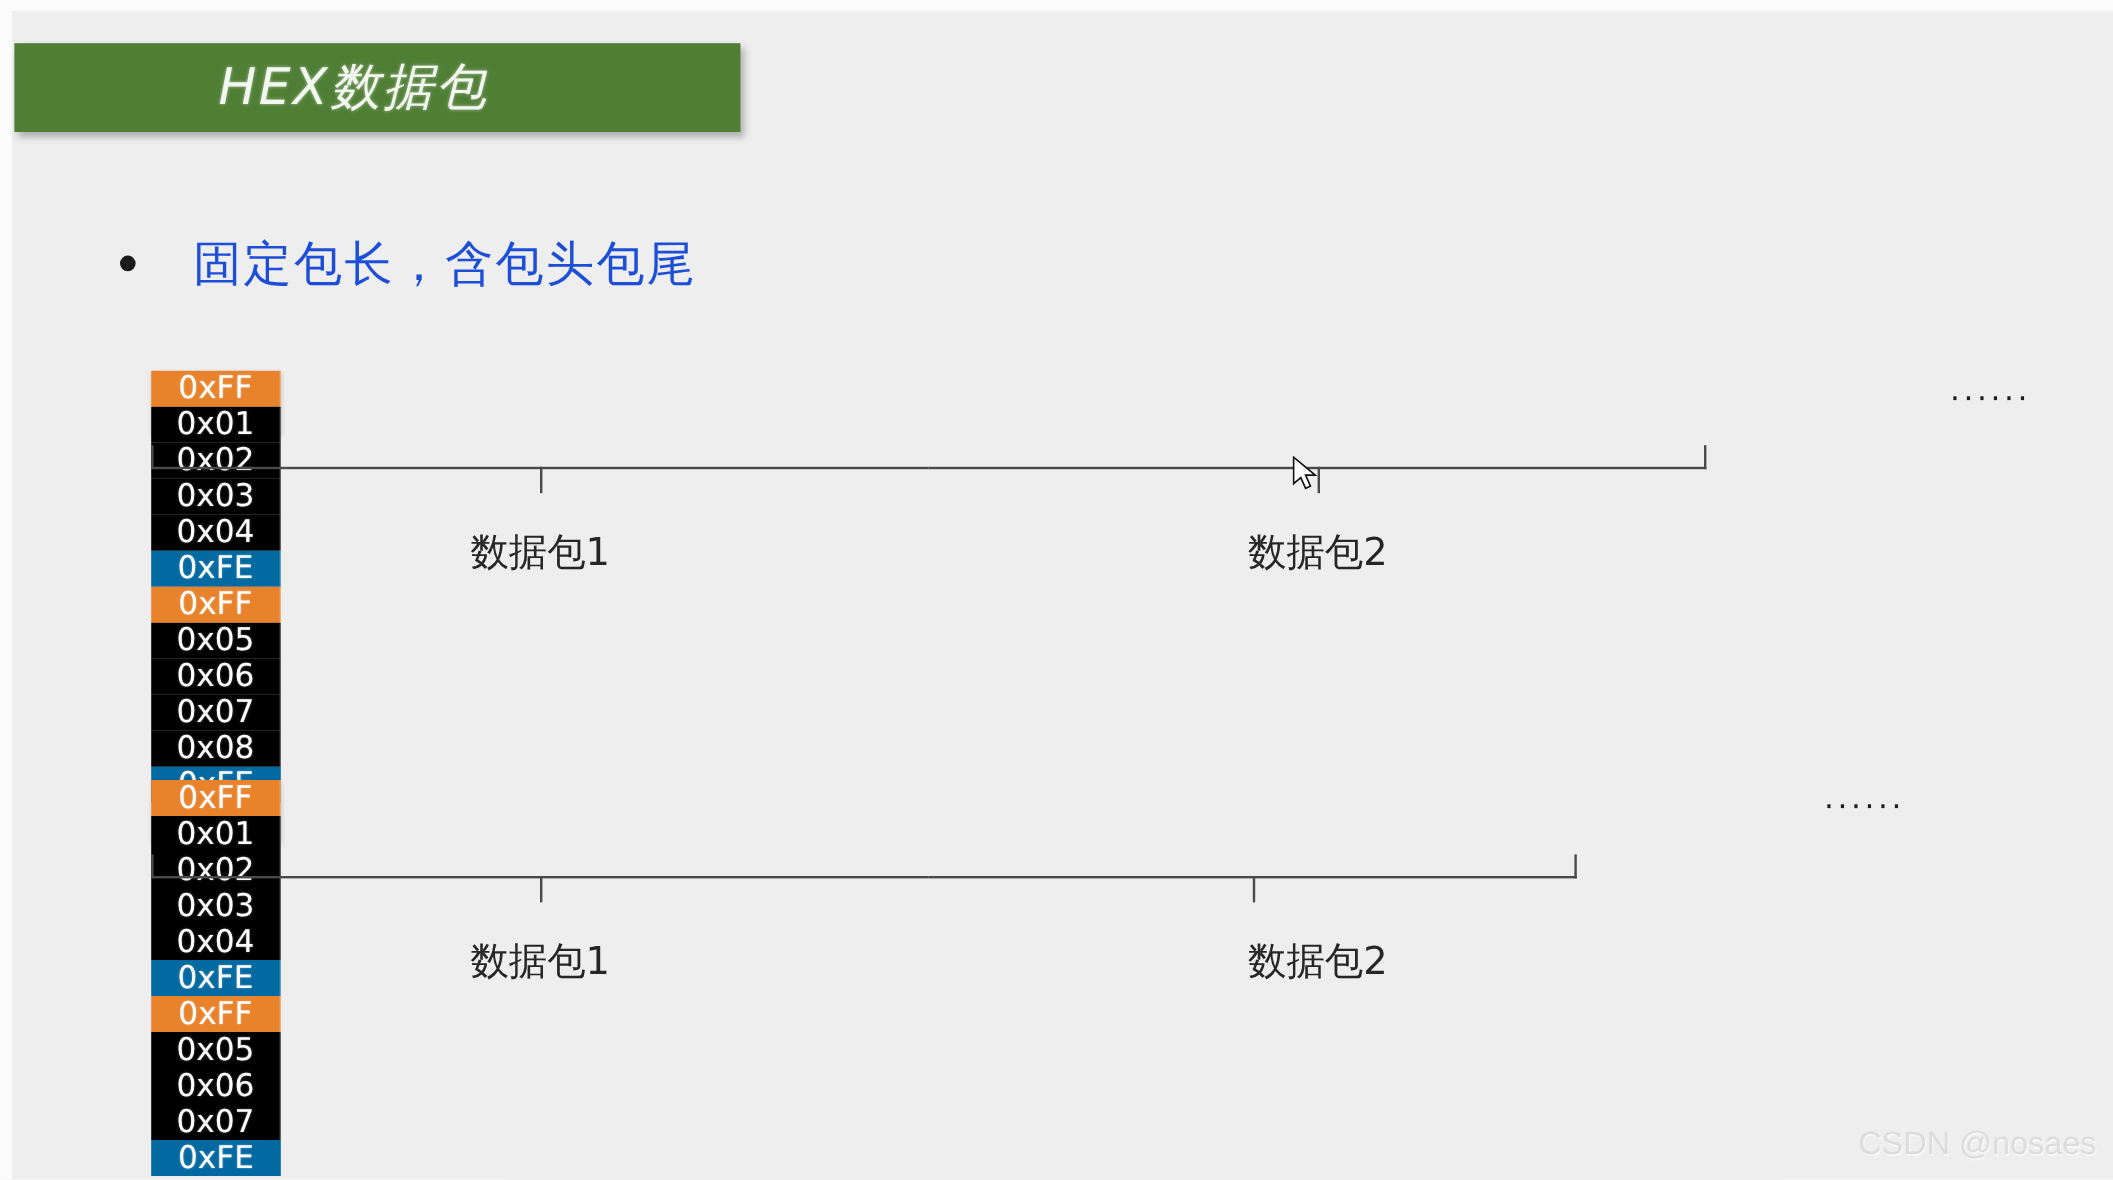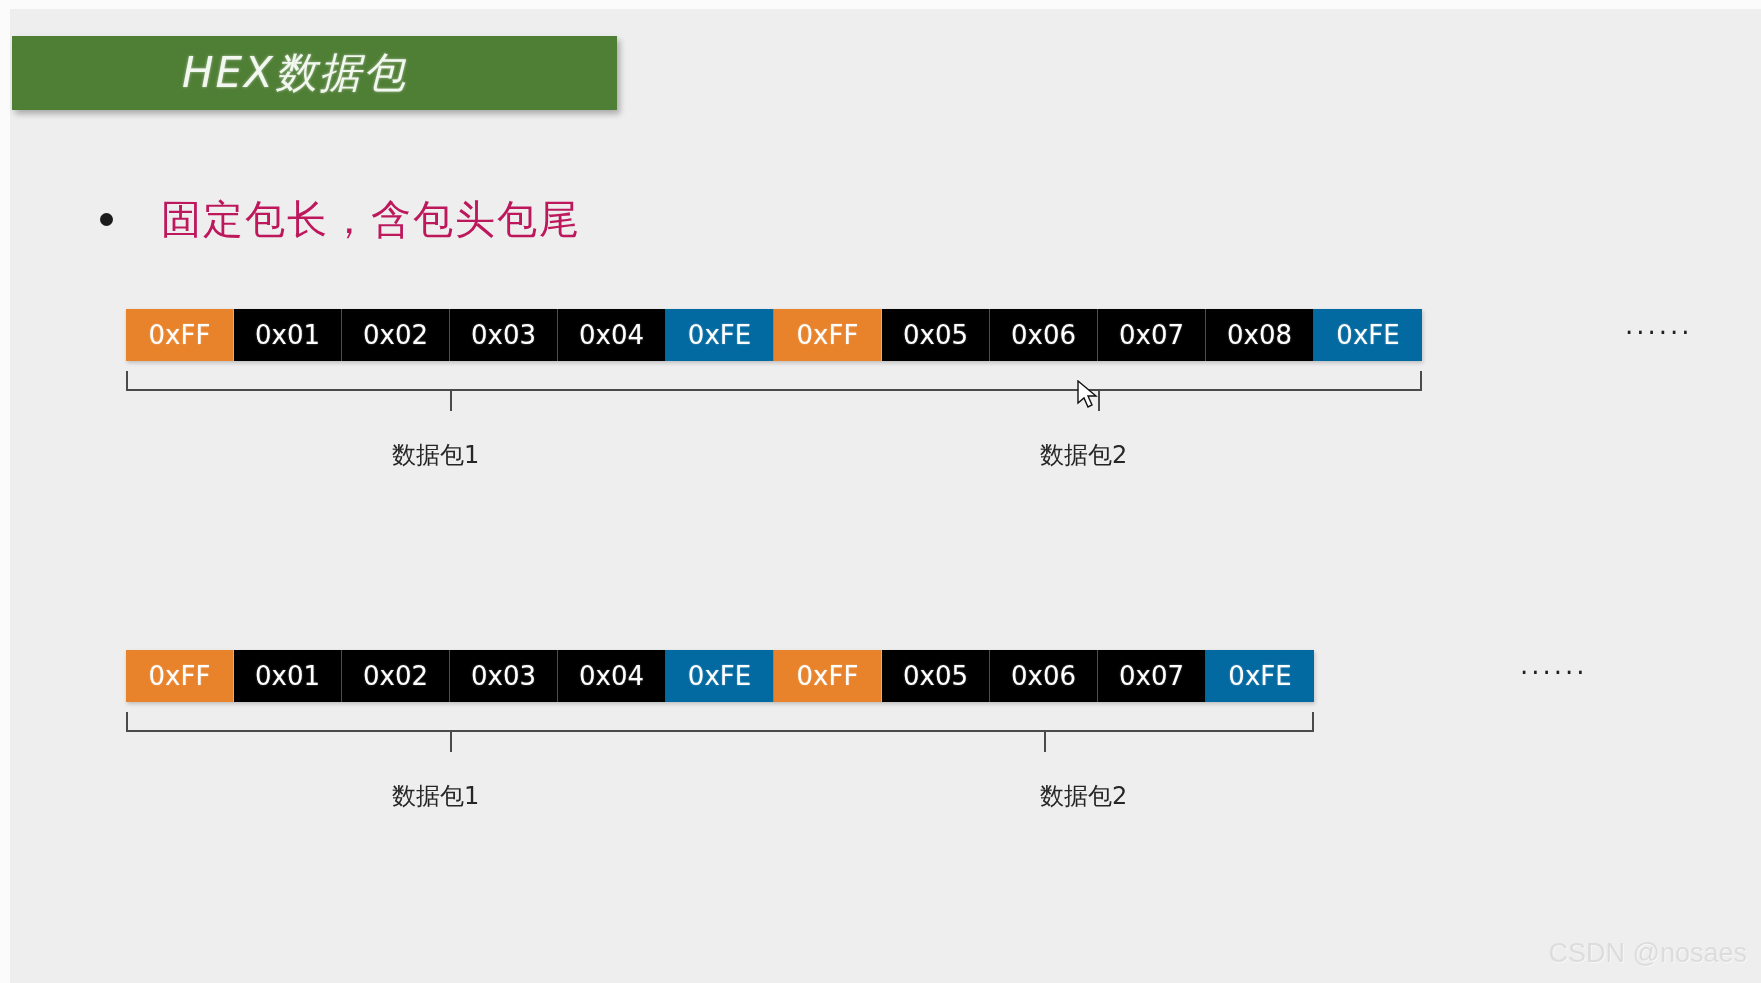--- a/index.html
+++ b/index.html
@@ -69,33 +69,34 @@
   .bullet-dot {
     width: 13px;
     height: 13px;
     border-radius: 50%;
     background: #1b1b1b;
     margin-right: 48px;
     flex: 0 0 auto;
   }
   .bullet-text {
     font-size: 40px;
-    color: #be185d;
+    color: #1d4ed8;
     font-family: "DejaVu Sans", "Liberation Sans", sans-serif;
     letter-spacing: 2px;
   }
   #bullet-1 { left: 100px; top: 192px; }
   #bullet-2 { left: 100px; top: 534px; }
 
   
   .byte-strip {
     position: absolute;
     display: flex;
     height: 52px;
     box-shadow: 1px 2px 4px rgba(0,0,0,0.20);
+    flex-direction: column;
   }
   #strip-1 { left: 126px; top: 309px; }
   #strip-2 { left: 126px; top: 650px; }
 
   .byte-cell {
     width: 108px;
     height: 52px;
     display: flex;
     align-items: center;
     justify-content: center;
@@ -144,21 +145,21 @@
   .bracket .tick.left  { left: 0; }
   .bracket .tick.right { right: 0; }
   .bracket .tick.mid {
     top: 18px;
     height: 22px;
     left: 50%;
   }
 
   .bracket-caption {
     position: absolute;
-    font-size: 24px;
+    font-size: 32px;
     color: #262626;
     font-family: "DejaVu Sans", "Liberation Sans", sans-serif;
     white-space: nowrap;
   }
 
   
   #cursor {
     position: absolute;
     left: 1077px;
     top: 380px;

